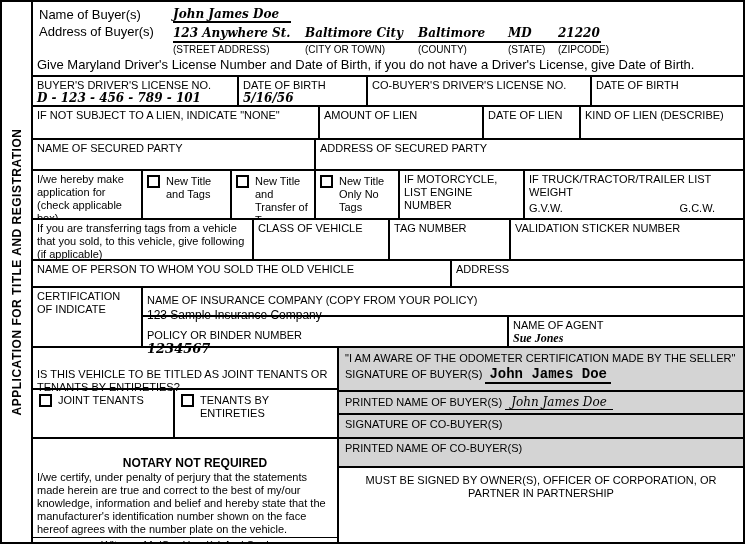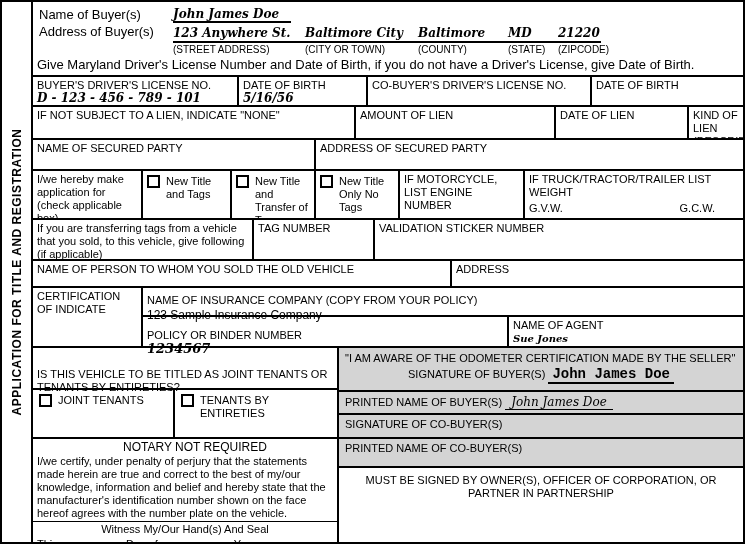--- a/index.html
+++ b/index.html
@@ -76,21 +76,21 @@
         <div class="hand">5/16/56</div>
       </div>
       <div class="cell lbl" style="width:224px;">
         <span>CO-BUYER'S DRIVER'S LICENSE NO.</span>
       </div>
       <div class="cell lbl" style="flex:1;">
         <span>DATE OF BIRTH</span>
       </div>
     </div>
 
-    <div class="row" style="height:33px;gap:36px;">
+    <div class="row" style="height:33px;">
       <div class="cell lbl" style="width:285px;">
         <span>IF NOT SUBJECT TO A LIEN, INDICATE "NONE"</span>
       </div>
       <div class="cell lbl" style="width:164px;">
         <span>AMOUNT OF LIEN</span>
       </div>
       <div class="cell lbl" style="width:97px;">
         <span>DATE OF LIEN</span>
       </div>
       <div class="cell lbl" style="flex:1;">
@@ -130,20 +130,23 @@
         <span>IF TRUCK/TRACTOR/TRAILER LIST WEIGHT</span>
         <span style="position:absolute;left:4px;bottom:3px;">G.V.W.</span>
         <span style="position:absolute;right:28px;bottom:3px;">G.C.W.</span>
       </div>
     </div>
 
     <div class="row" style="height:41px;">
       <div class="cell lbl" style="width:219px;">
         <span>If you are transferring tags from a vehicle that you sold, to this vehicle, give following (if applicable)</span>
       </div>
+      <div class="cell lbl" style="width:136px;">
+        <span>CLASS OF VEHICLE</span>
+      </div>
       <div class="cell lbl" style="width:121px;">
         <span>TAG NUMBER</span>
       </div>
       <div class="cell lbl" style="flex:1;">
         <span>VALIDATION STICKER NUMBER</span>
       </div>
     </div>
 
     <div class="row" style="height:27px;">
       <div class="cell lbl" style="width:417px;">
@@ -163,21 +166,21 @@
           <span class="lbl">NAME OF INSURANCE COMPANY (COPY FROM YOUR POLICY)</span>
           <div style="font-size:12px;">123 Sample Insurance Company</div>
         </div>
         <div style="flex:1;display:flex;border-top:2px solid #000;">
           <div class="lbl" style="width:364px;padding:12px 4px;box-sizing:border-box;">
             <span>POLICY OR BINDER NUMBER</span>
             <div class="hand" style="font-size:13px;">1234567</div>
           </div>
           <div class="lbl" style="flex:1;border-left:2px solid #000;padding:2px 4px;">
             <span>NAME OF AGENT</span>
-            <div class="hand" style="font-size:10px;">Sue Jones</div>
+            <div class="hand" style="font-size:12px;font-family:Liberation Serif, serif;">Sue Jones</div>
           </div>
         </div>
       </div>
     </div>
 
     <div class="row" style="flex:1;">
 
       <div class="col" style="width:304px;flex:none;">
         <div class="lbl" style="height:40px;padding:20px 4px;box-sizing:border-box;">
           <span>IS THIS VEHICLE TO BE TITLED AS JOINT TENANTS OR TENANTS BY ENTIRETIES?</span>
@@ -186,37 +189,37 @@
           <div class="optcell" style="width:140px;box-sizing:border-box;padding:4px 4px 0 6px;">
             <span class="cb"></span>
             <span class="opt-text">JOINT TENANTS</span>
           </div>
           <div class="optcell" style="flex:1;border-left:2px solid #000;box-sizing:border-box;padding:4px 4px 0 6px;">
             <span class="cb"></span>
             <span class="opt-text" style="max-width:80px;">TENANTS BY ENTIRETIES</span>
           </div>
         </div>
         <div class="col" style="flex:1;border-top:2px solid #000;">
-          <div class="center" style="font-size:12px;font-weight:normal;padding-top:1px;margin-left:20px;">NOTARY NOT REQUIRED</div>
+          <div class="center" style="font-size:12px;font-weight:bold;padding-top:17px;margin-left:20px;">NOTARY NOT REQUIRED</div>
           <div class="lbl" style="padding:1px 4px;flex:1;">I/we certify, under penalty of perjury that the statements made herein are true and correct to the best of my/our knowledge, information and belief and hereby state that the manufacturer's identification number shown on the face hereof agrees with the number plate on the vehicle.</div>
           <div class="center lbl" style="border-top:1px solid #000;padding-top:1px;">Witness My/Our Hand(s) And Seal</div>
           <div class="lbl" style="padding:2px 4px 4px 4px;">
             <span>This</span>
             <span class="blank" style="width:62px;"></span>
             <span>Day of</span>
             <span class="blank" style="width:70px;"></span>
             <span>Yr</span><span class="blank" style="width:66px;"></span>
           </div>
         </div>
       </div>
 
       <div class="col" style="flex:1;border-left:2px solid #000;">
         <div class="gray lbl" style="height:42px;padding:4px 6px;box-sizing:border-box;">
           <div>"I AM AWARE OF THE ODOMETER CERTIFICATION MADE BY THE SELLER"</div>
-          <div style="margin-top:3px;text-align:center;">
+          <div style="margin-top:3px;">
             <span>SIGNATURE OF BUYER(S)</span>
             <span class="sig-mono">John James Doe</span>
           </div>
         </div>
         <div class="gray lbl" style="height:23px;border-top:2px solid #000;padding:4px 6px;box-sizing:border-box;">
           <span>PRINTED NAME OF BUYER(S)</span>
           <span class="printed-val">John James Doe</span>
         </div>
         <div class="gray lbl" style="height:24px;border-top:2px solid #000;padding:3px 6px;box-sizing:border-box;">
           <span>SIGNATURE OF CO-BUYER(S)</span>

